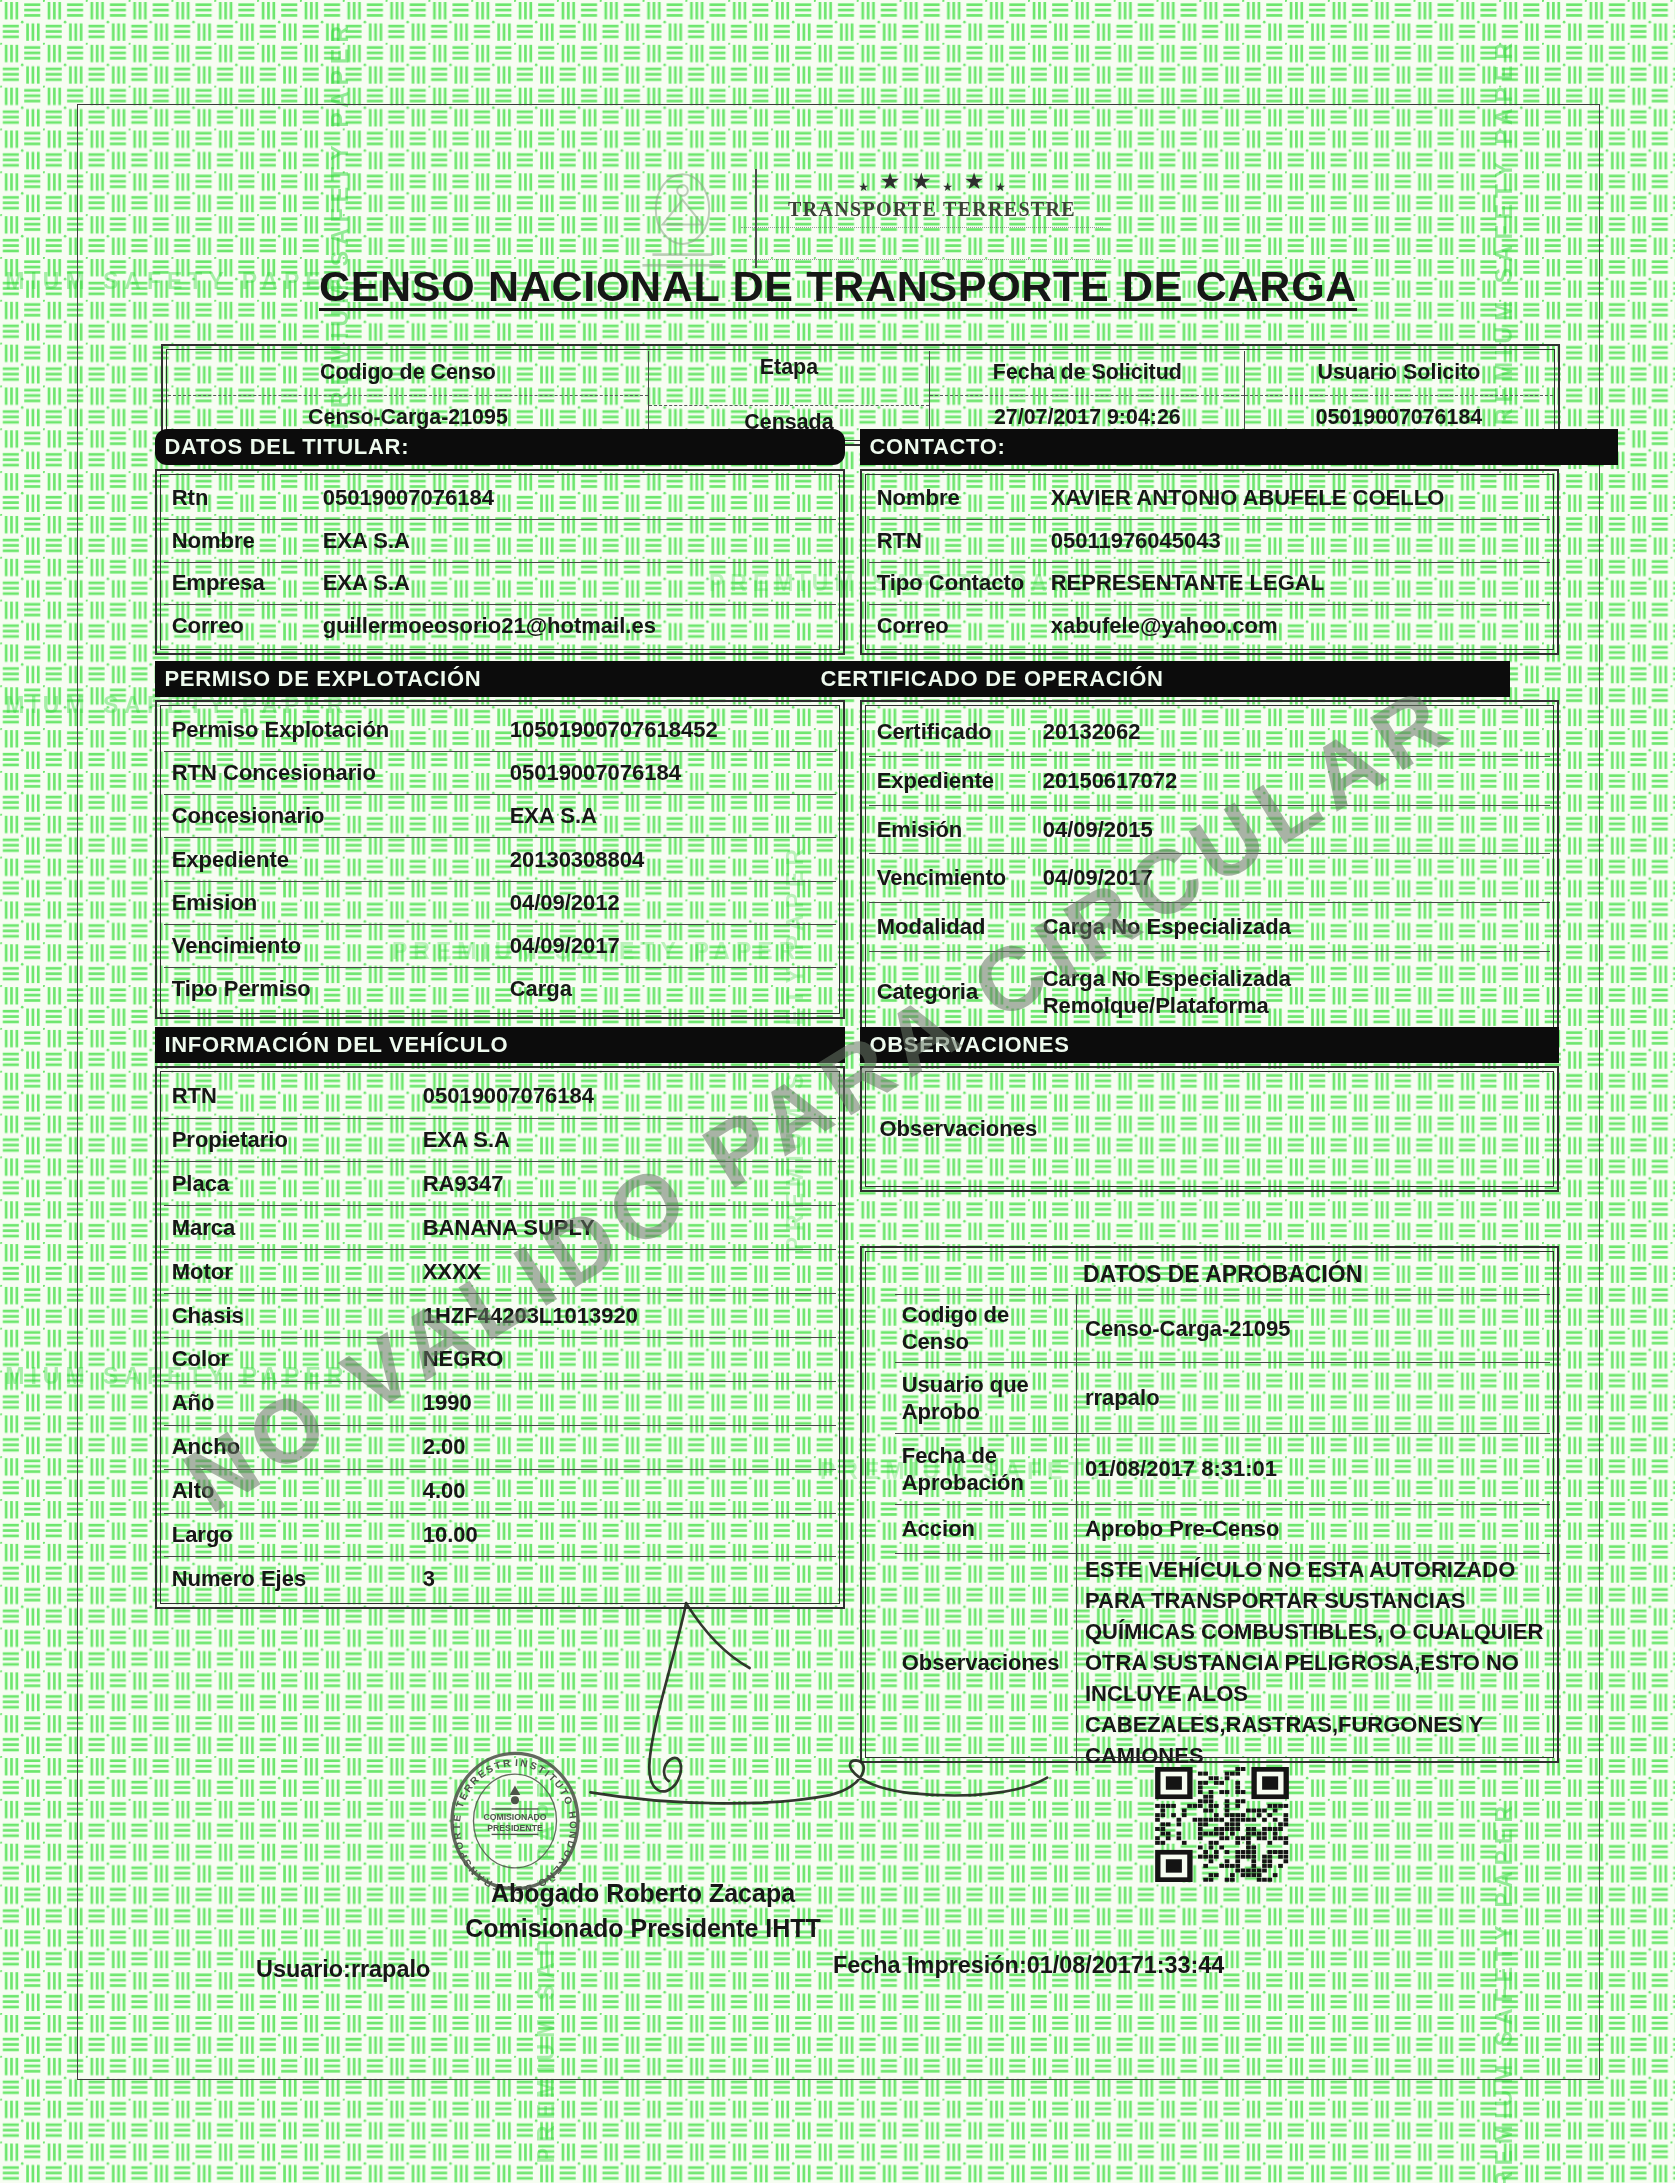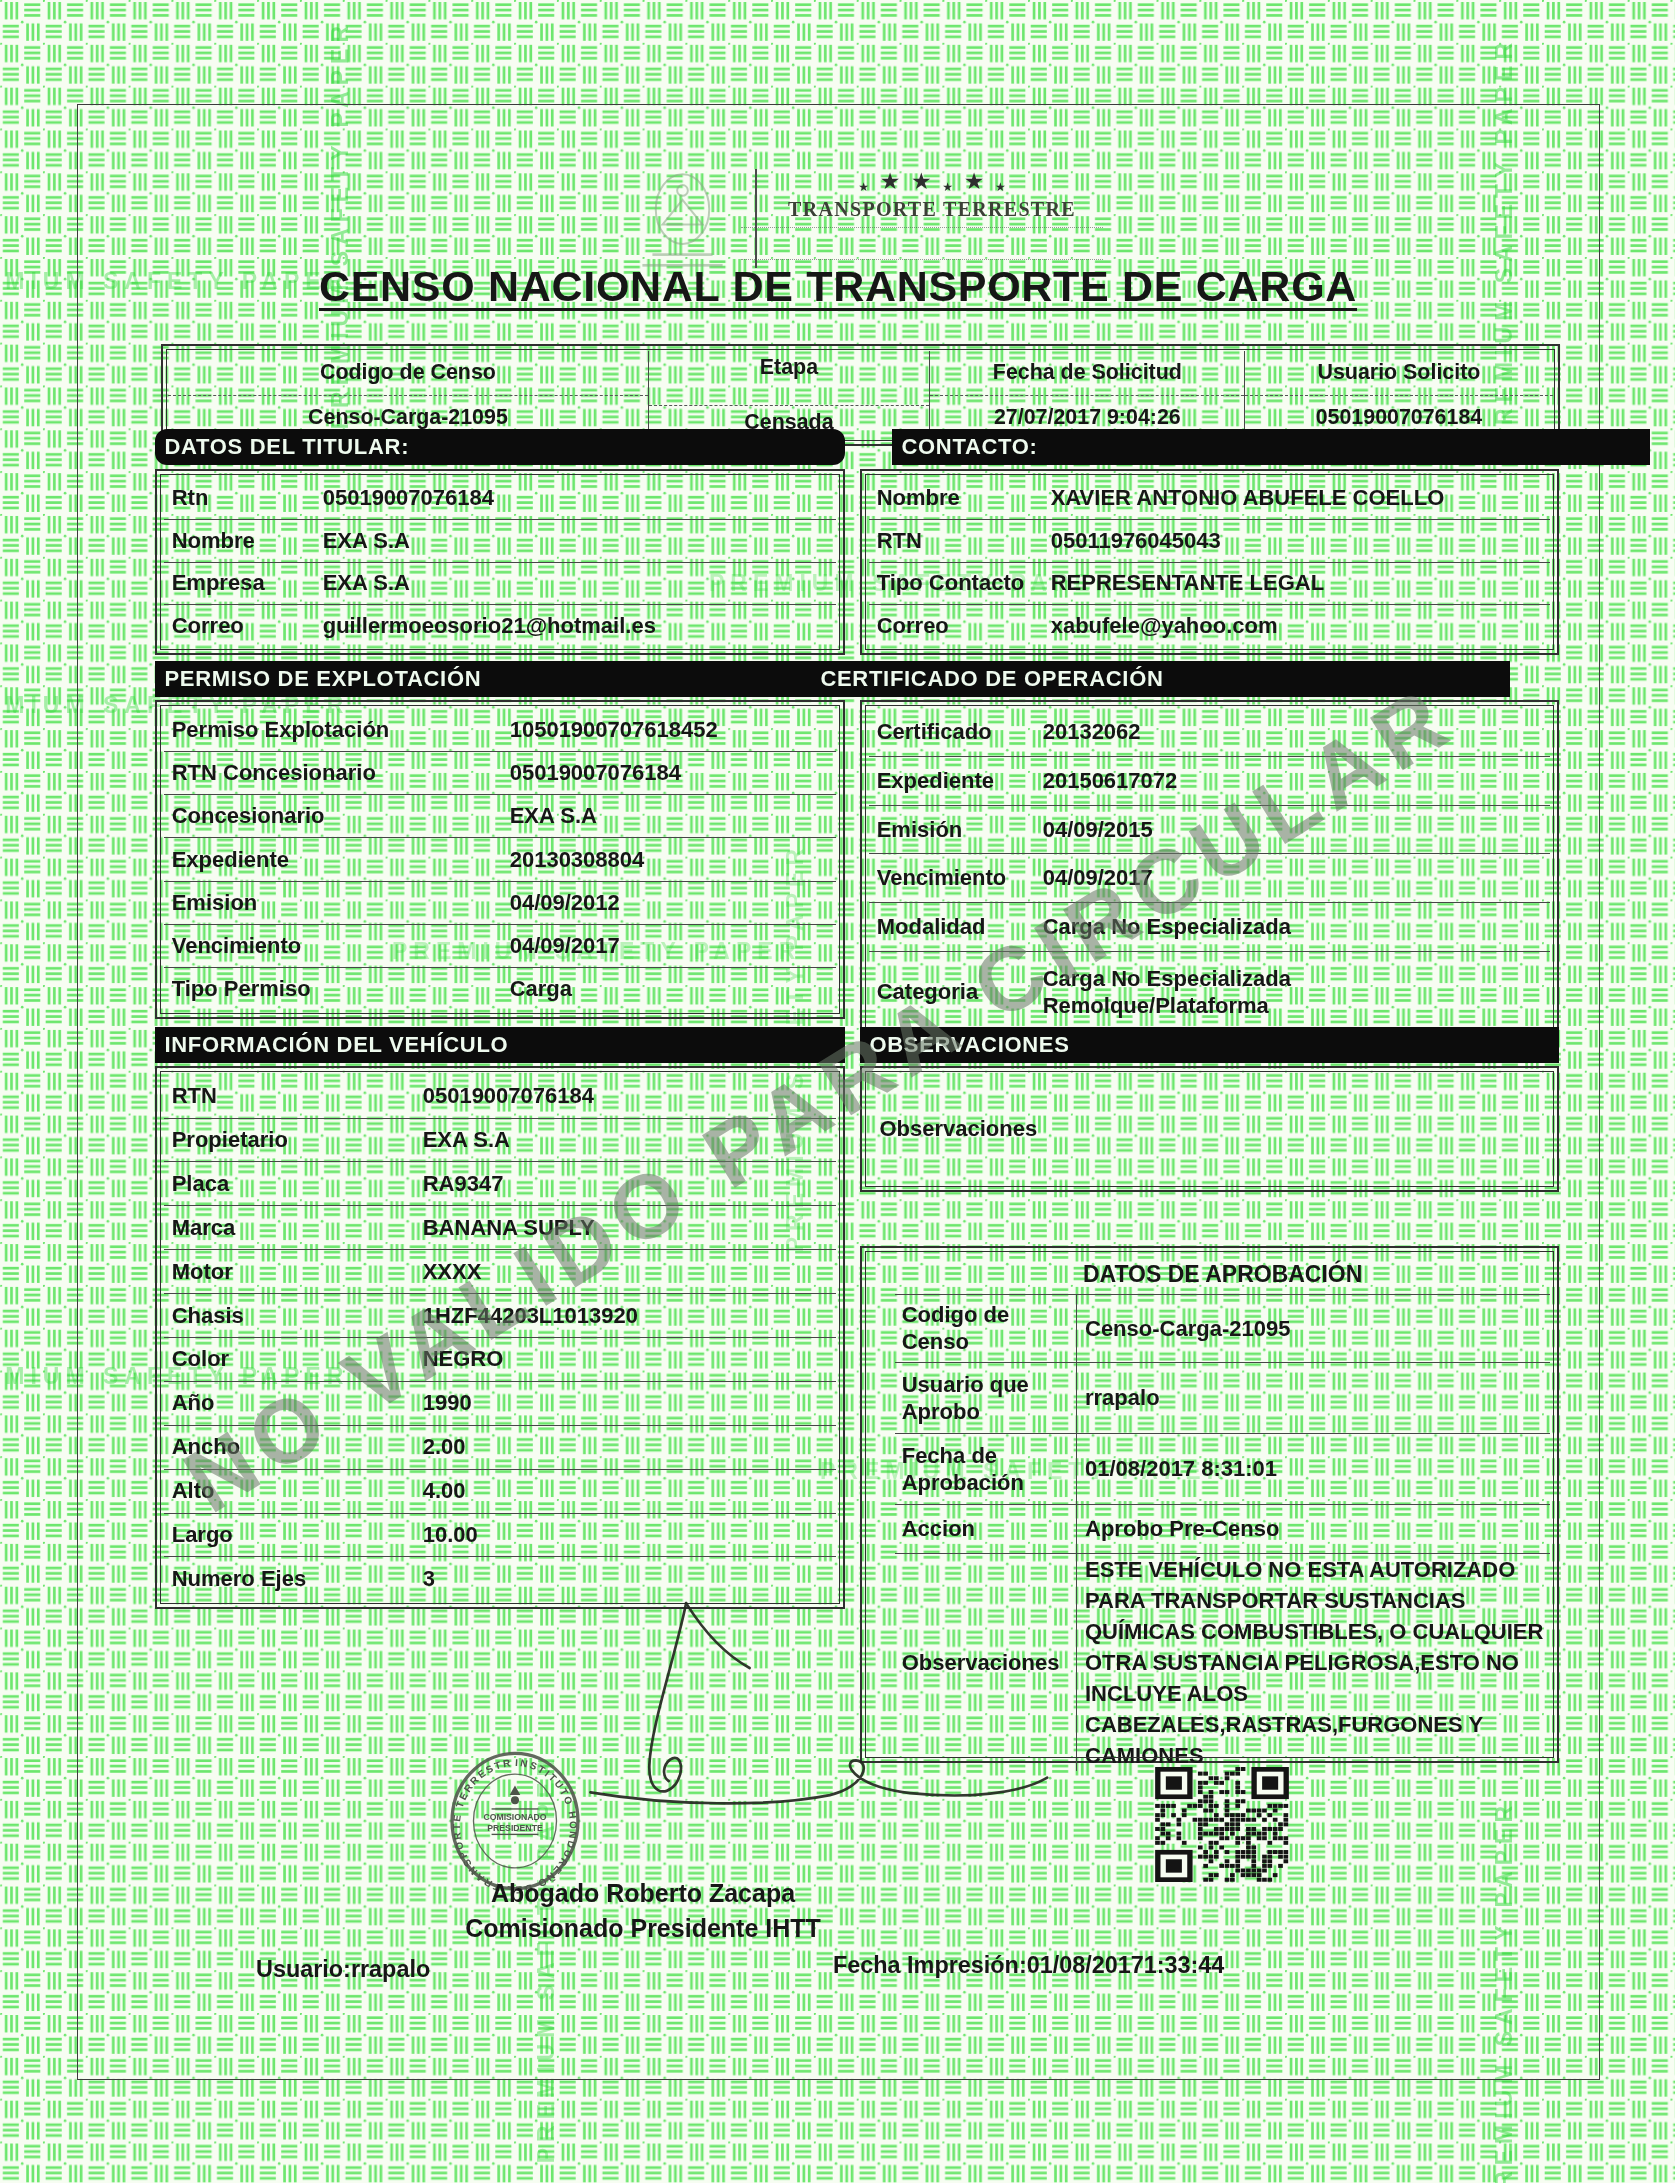--- a/index.html
+++ b/index.html
@@ -155,21 +155,21 @@
       <div class="shead">Fecha de Solicitud</div>
       <div class="sval">27/07/2017 9:04:26</div>
     </div>
     <div class="scol" style="flex:465;">
       <div class="shead">Usuario Solicito</div>
       <div class="sval">05019007076184</div>
     </div>
   </div>
 
   <div class="bar" style="left:155px;top:429px;width:690px;border-radius:12px;">DATOS DEL TITULAR:</div>
-  <div class="bar" style="left:860px;top:429px;width:758px;margin-left:32px;">CONTACTO:</div>
+  <div class="bar" style="left:860px;top:429px;width:758px;">CONTACTO:</div>
 
   <div class="tbl w-titular" style="left:155px;top:469px;width:690px;height:186px;">
     <div class="trow">
         <span class="lbl">Rtn</span>
         <span class="val">05019007076184</span>
       </div>
     <div class="trow">
         <span class="lbl">Nombre</span>
         <span class="val">EXA S.A</span>
       </div>

